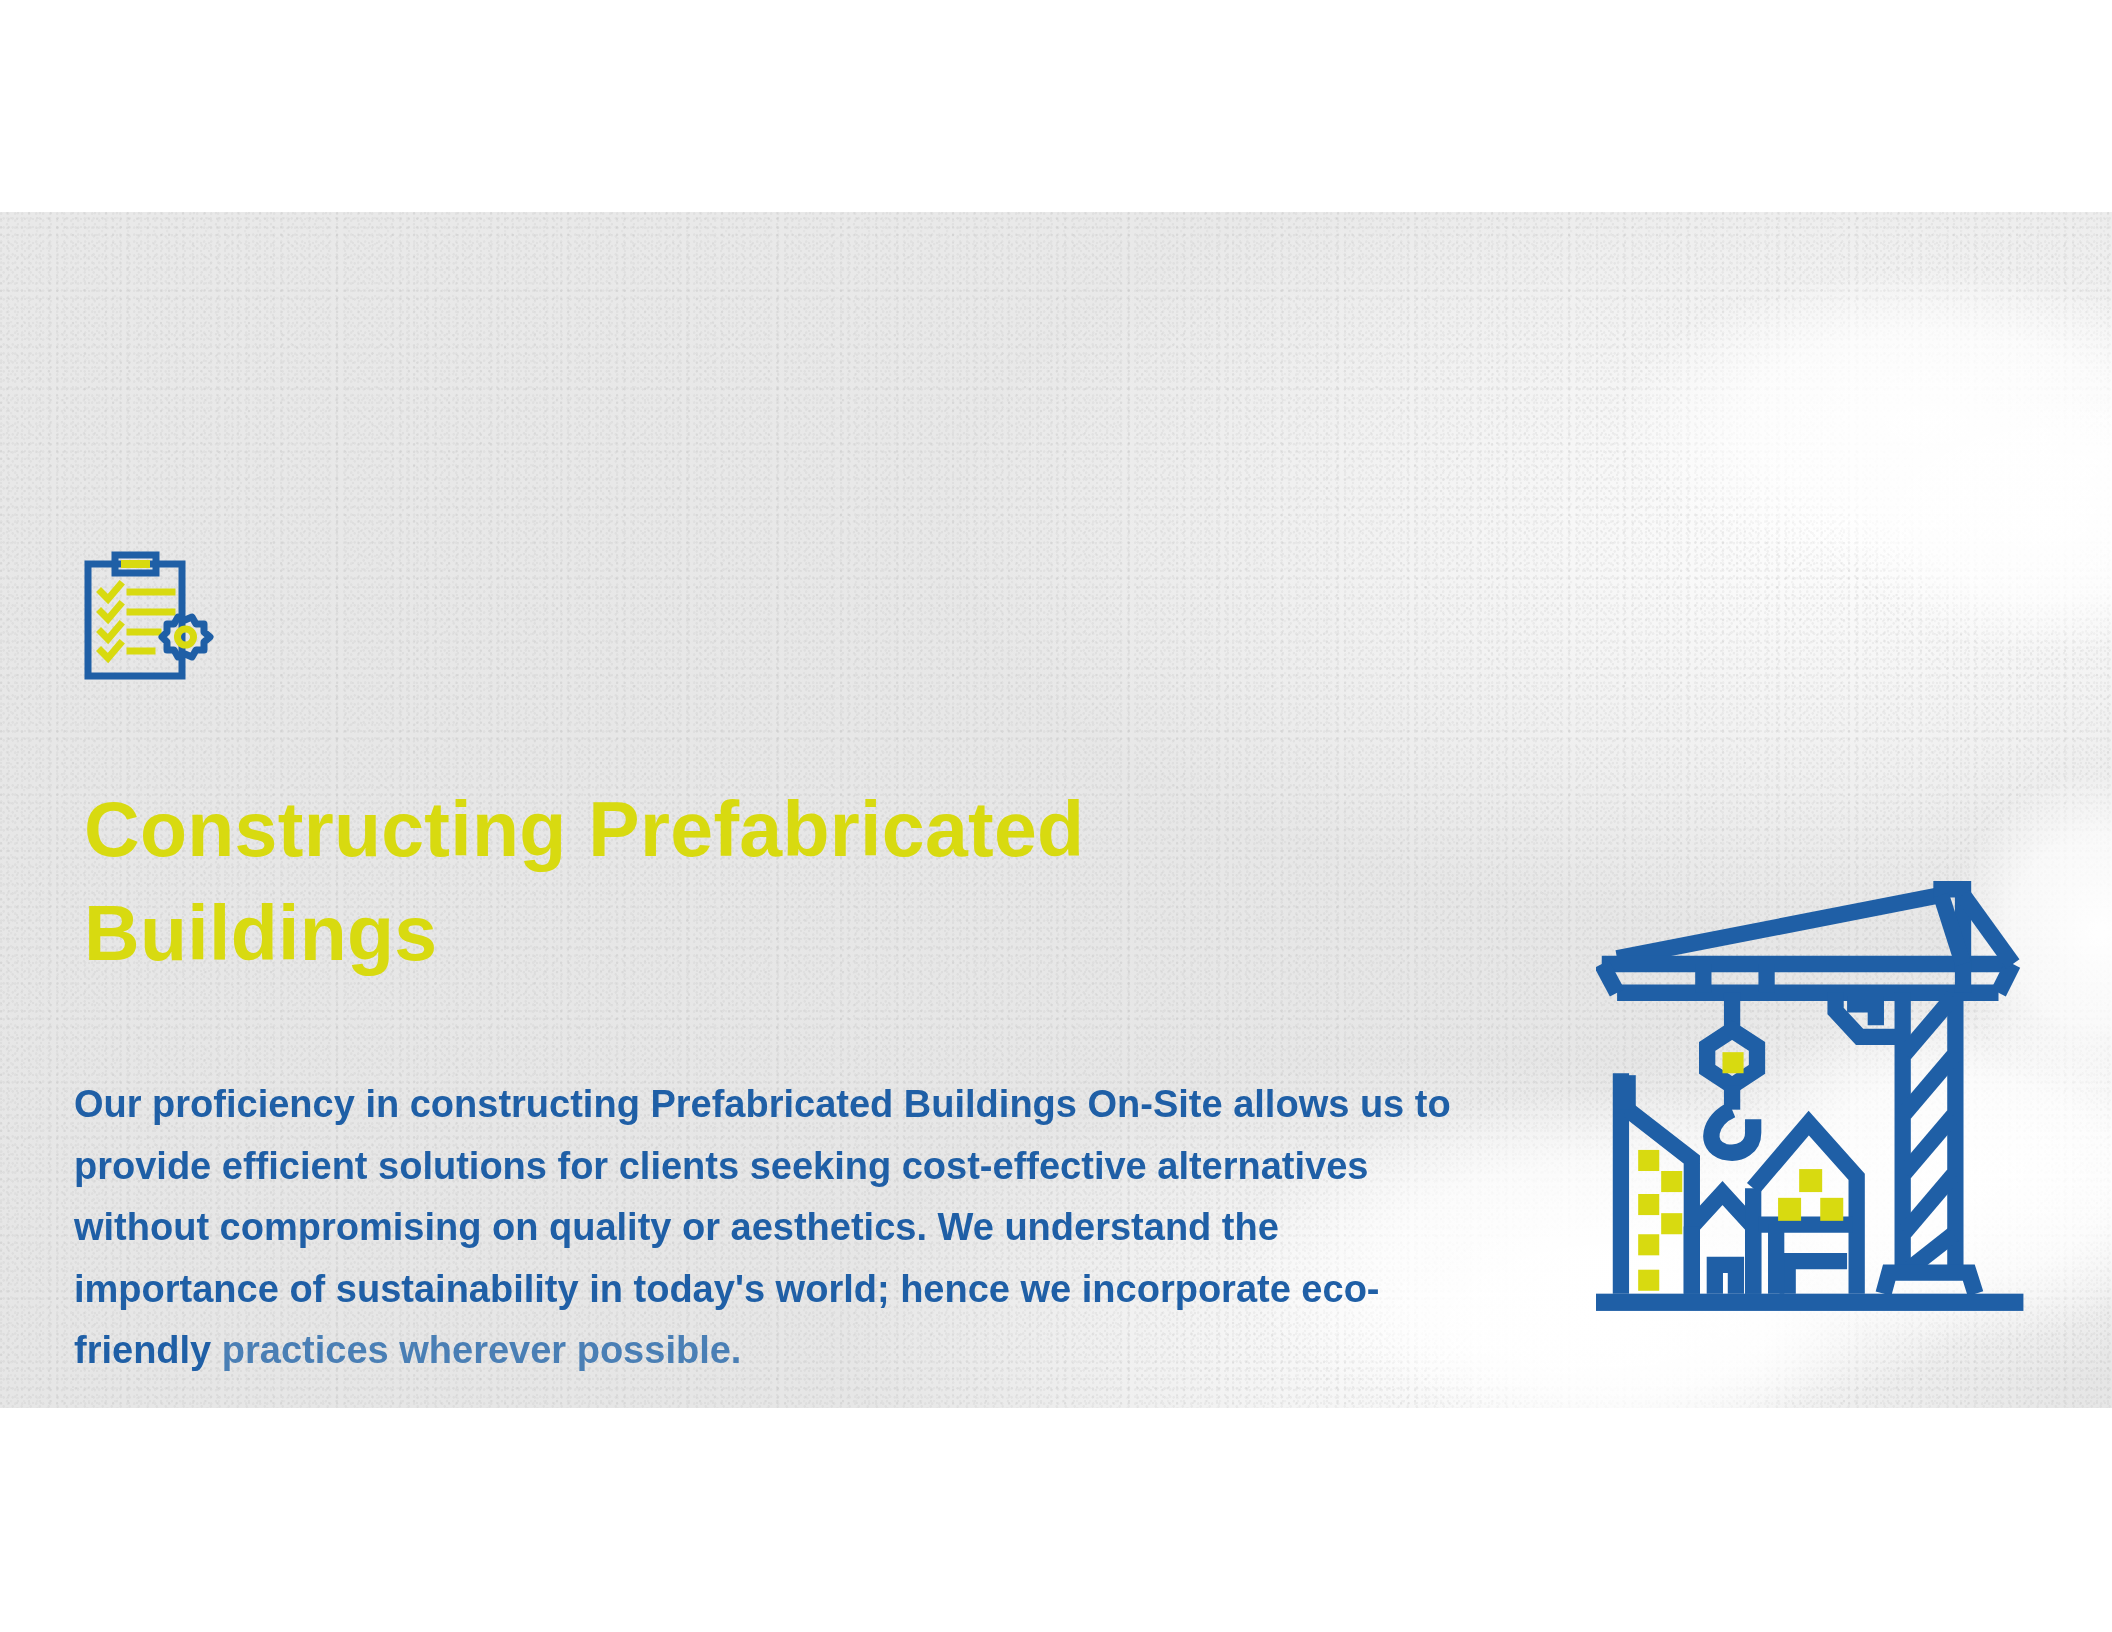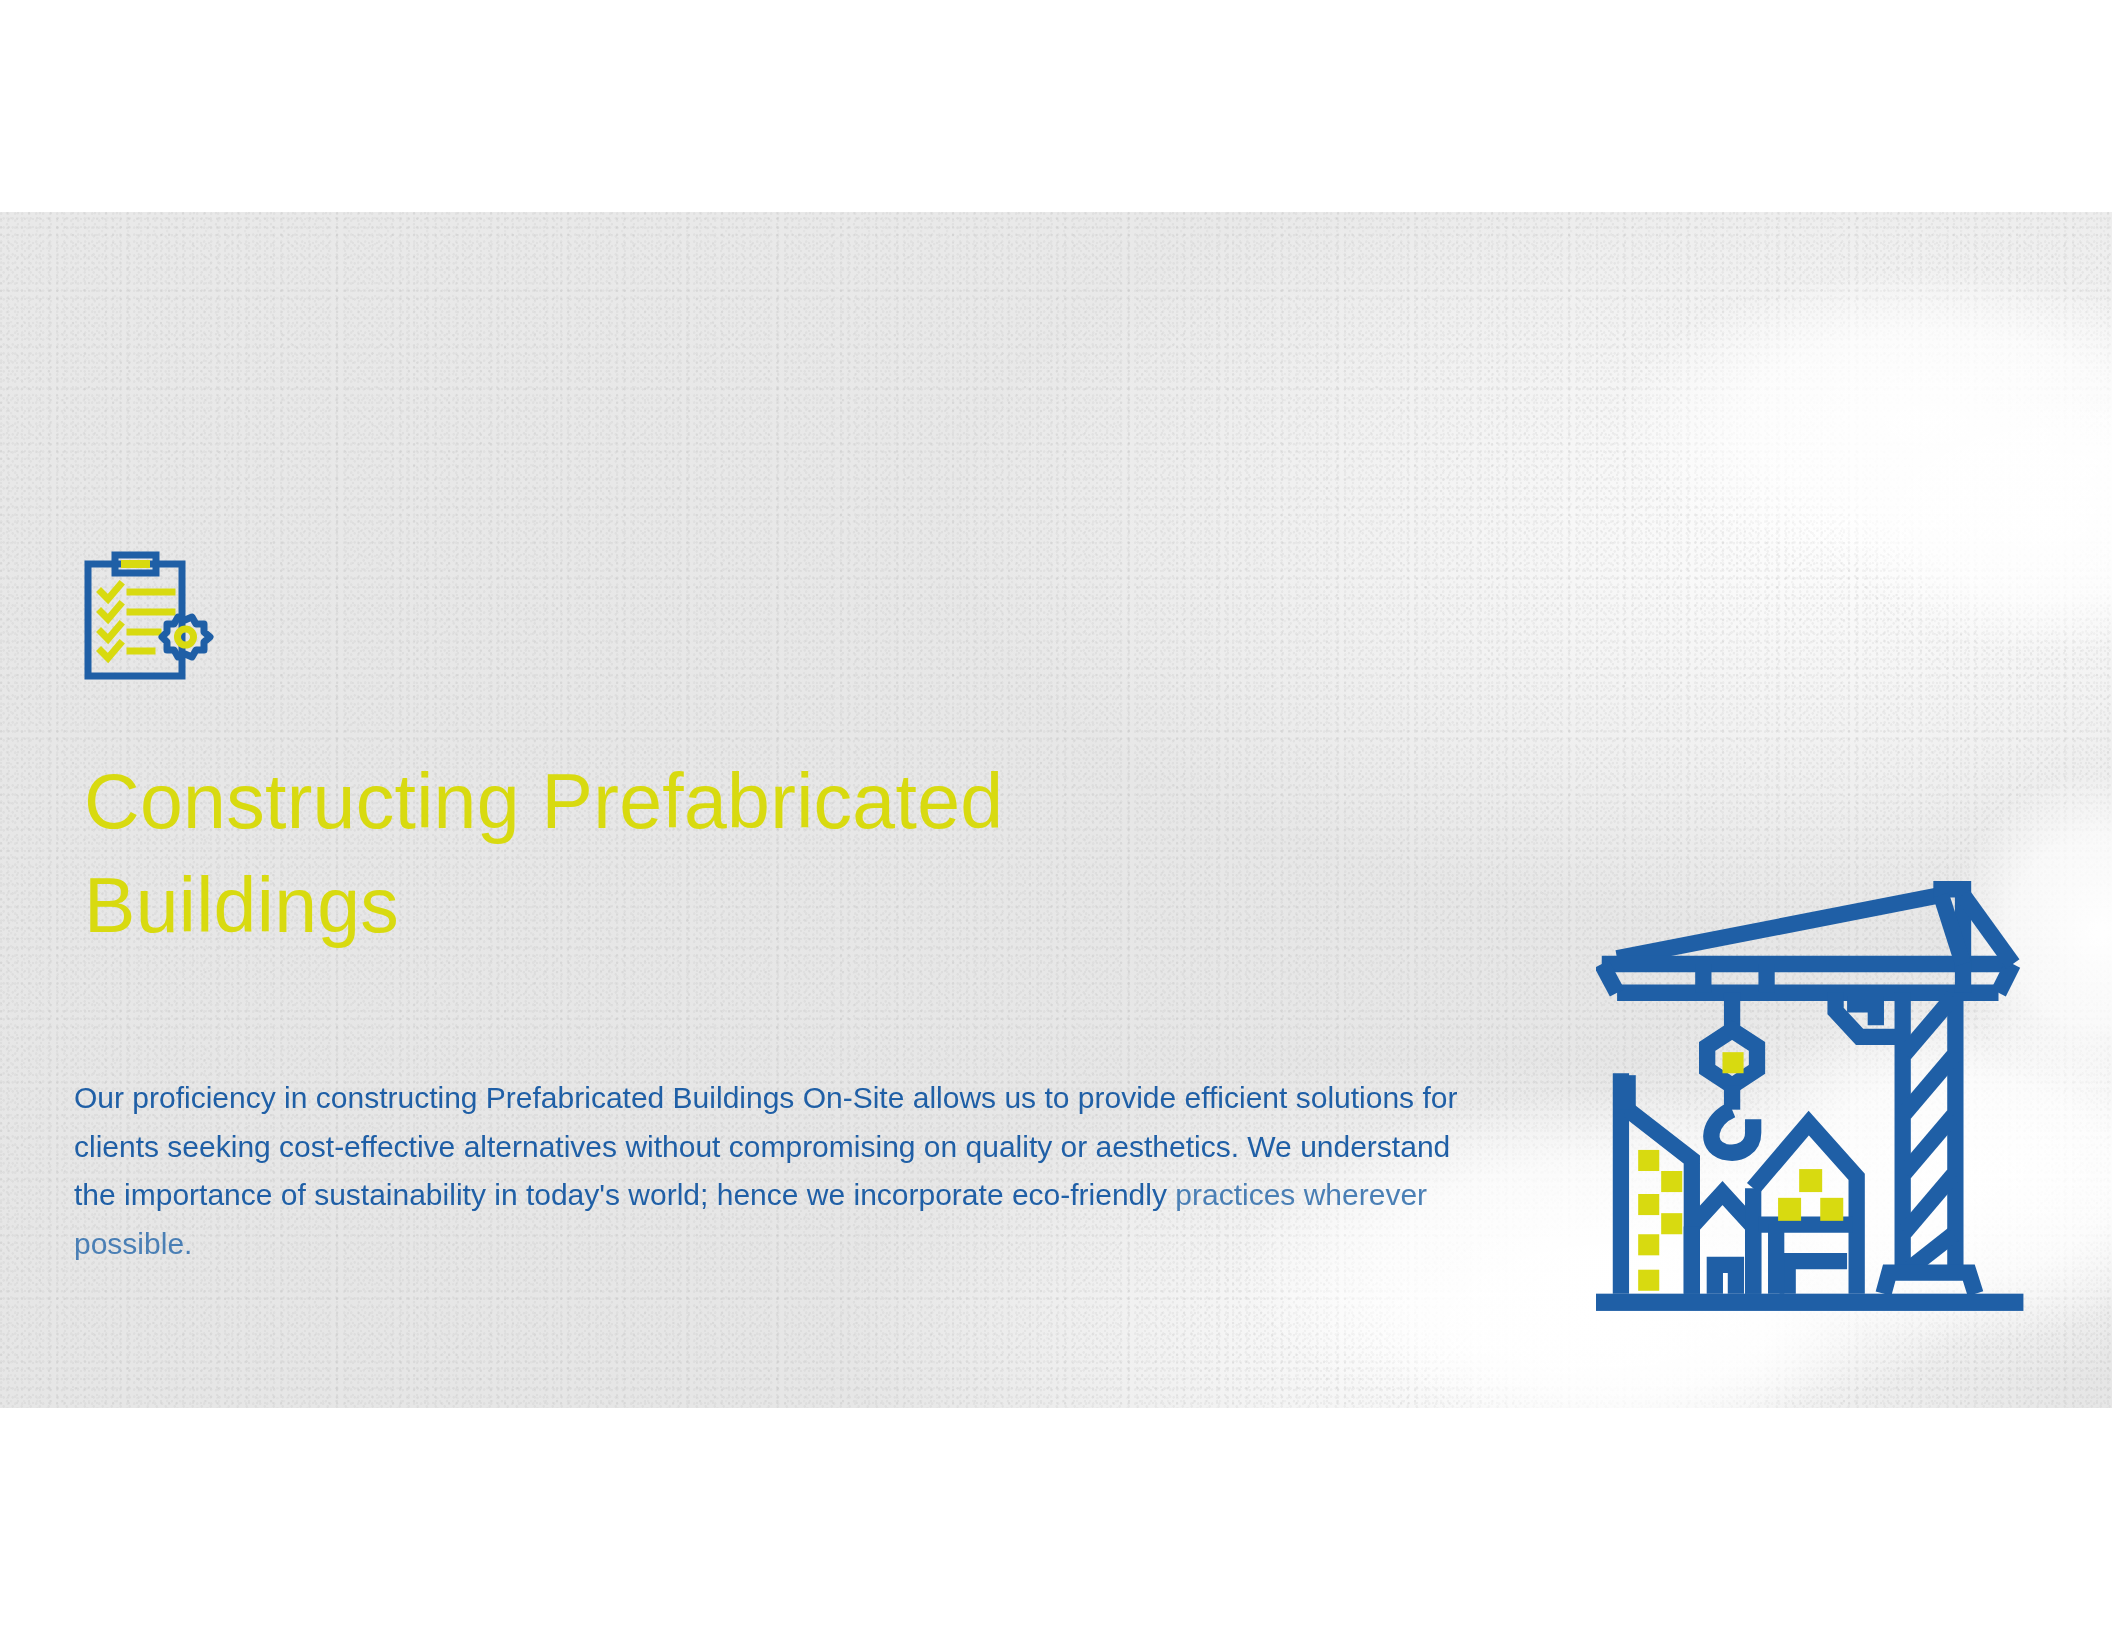--- a/index.html
+++ b/index.html
@@ -36,29 +36,29 @@
   .c3{left:1240px;top:880px;width:760px;height:340px;}
   .c4{left:1700px;top:800px;width:520px;height:330px;}
   .c5{left:1380px;top:1000px;width:480px;height:230px;}
   .c6{left:1950px;top:560px;width:300px;height:320px;}
 
   
   .topicon{position:absolute;left:74px;top:338px;width:148px;height:134px;}
 
   
   .title{
-    position:absolute;left:84px;top:538px;width:1200px;
-    color:#d8da10;font-size:77px;line-height:1.35;font-weight:400;
+    position:absolute;left:84px;top:566px;width:1200px;
+    color:#d8da10;font-size:77px;line-height:1.35;font-weight:700;
     letter-spacing:.3px;white-space:pre-line;
   }
 
   
   .body-copy{
     position:absolute;left:74px;top:862px;width:1420px;
-    color:#1f5fa6;font-size:30px;line-height:1.62;font-weight:400;
+    color:#1f5fa6;font-size:38px;line-height:1.62;font-weight:700;
   }
   .body-copy .tail{color:#4a7fb5;}
 
   
   .crane{position:absolute;left:1596px;top:655px;width:460px;height:470px;}
 </style>
 </head>
 <body>
 
 <div class="stage">

